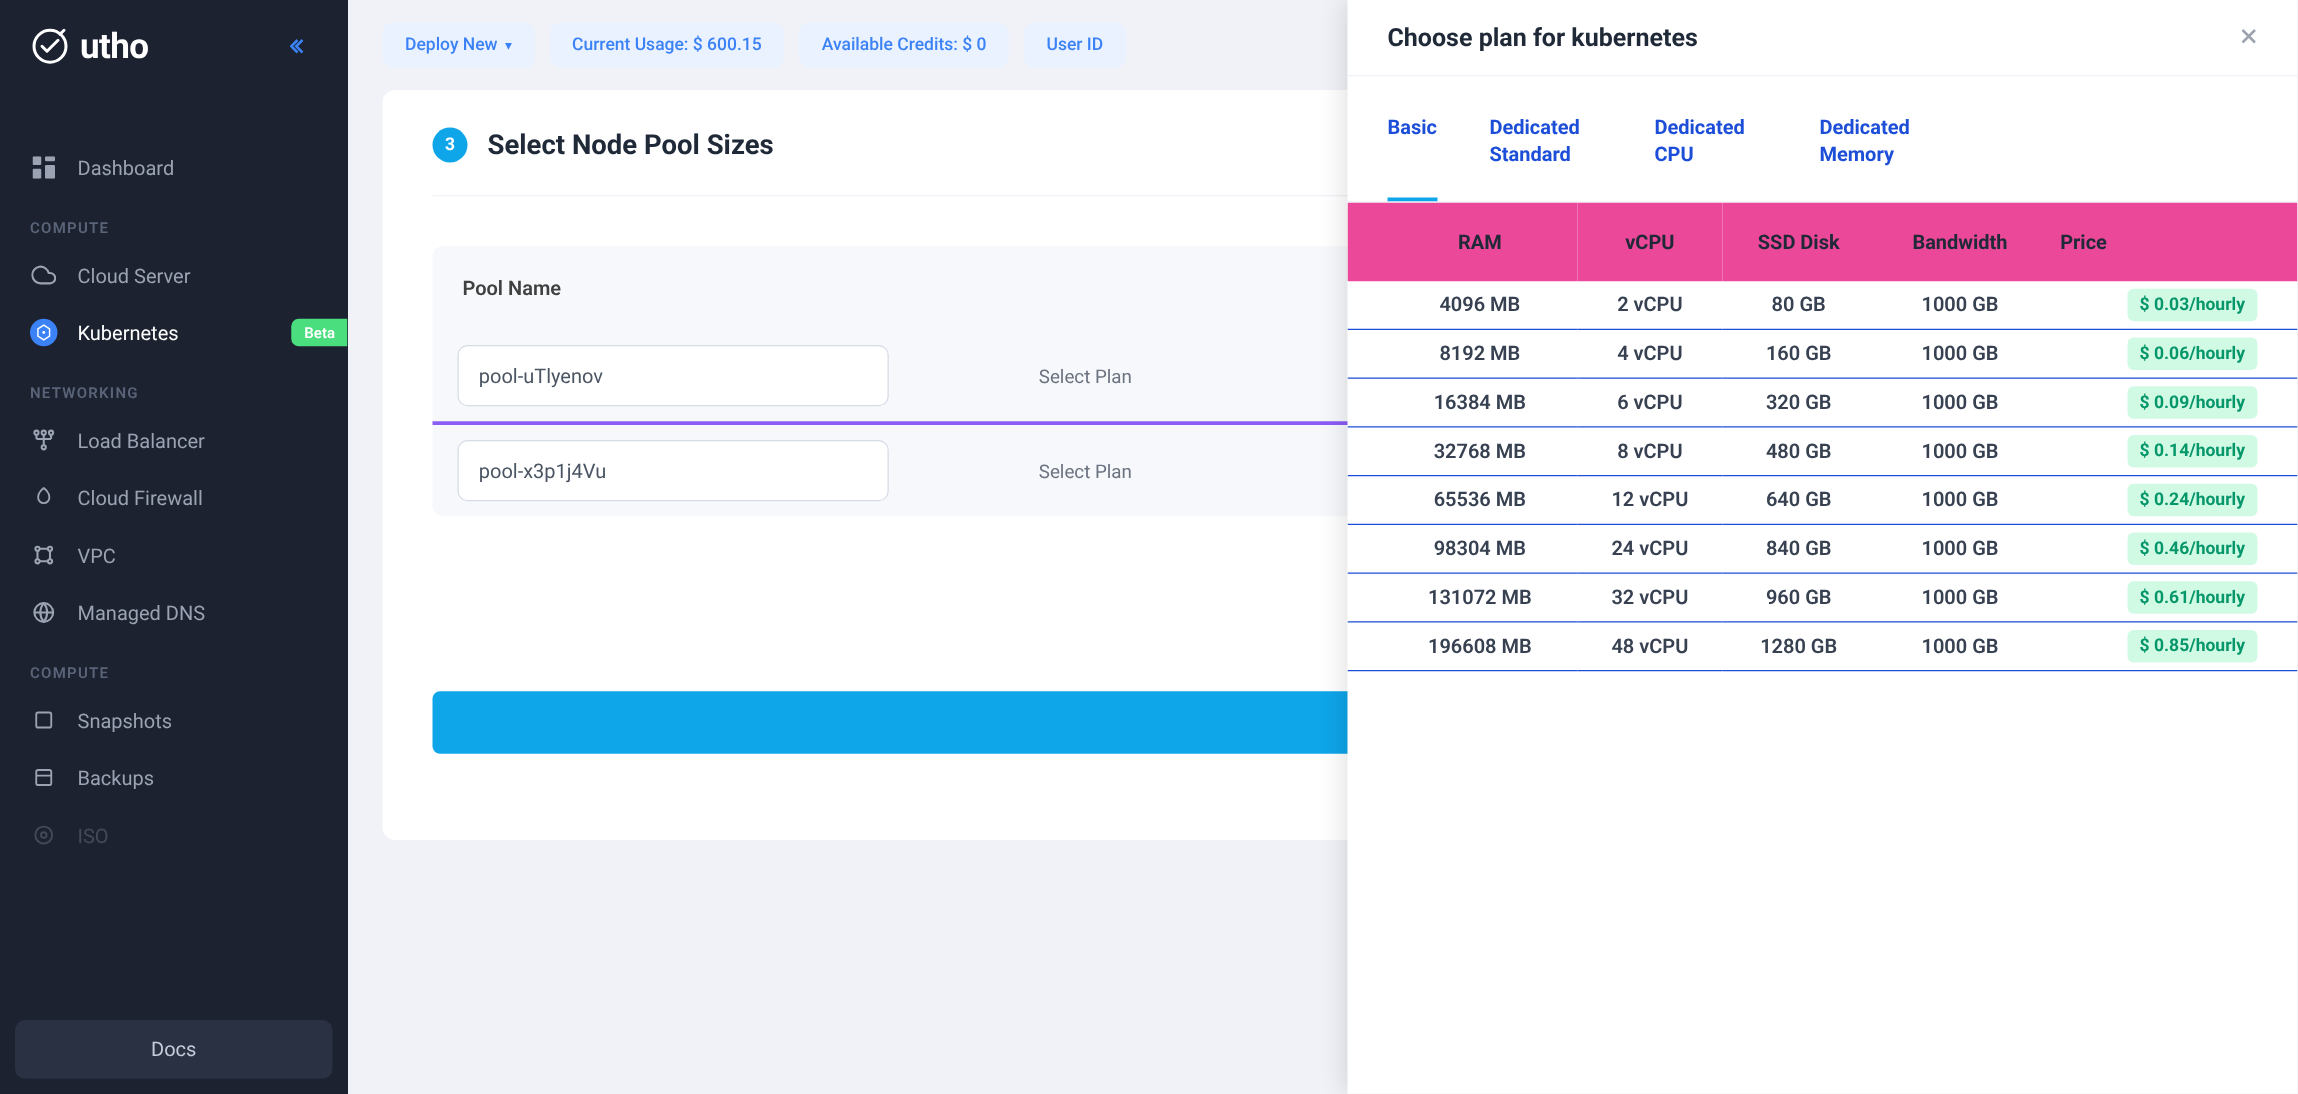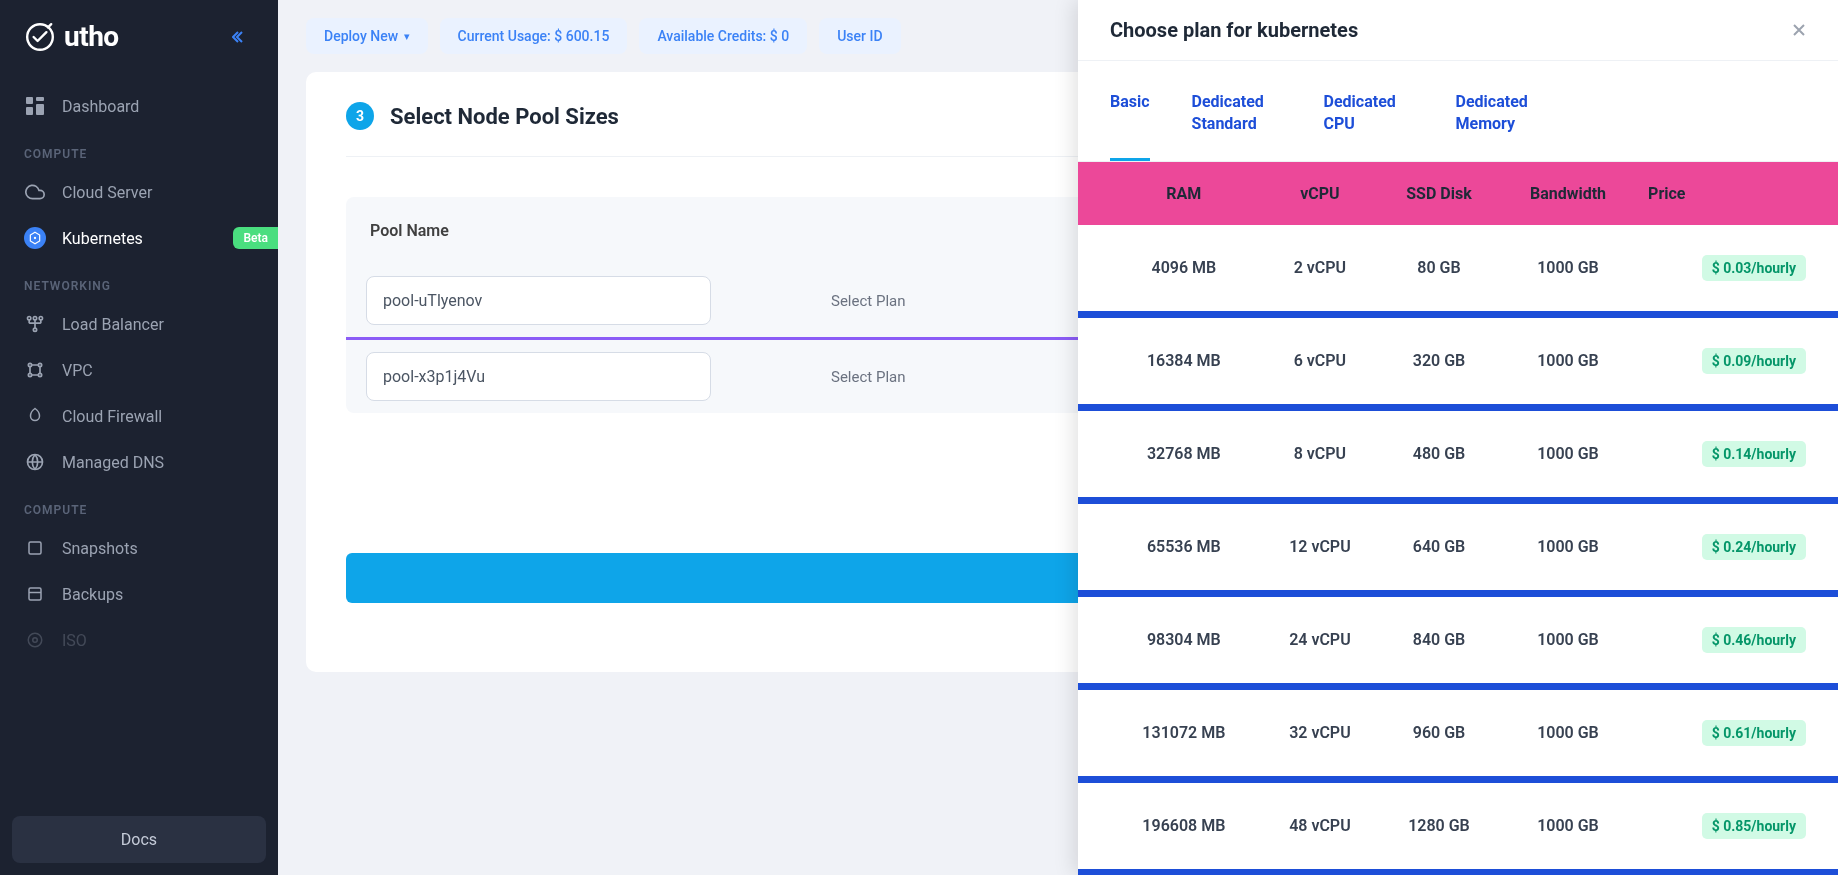--- a/index.html
+++ b/index.html
@@ -1,18 +1,18 @@
 <!DOCTYPE html>
 <html><head>
   <meta charset="utf-8">
   <style>
     * { margin: 0; padding: 0; box-sizing: border-box; font-family: -apple-system, BlinkMacSystemFont, 'Segoe UI', Roboto, sans-serif; }
     body { background: #f0f2f7; overflow: hidden; width: 1838px; height: 875px; position: relative; }
     
-    .sidebar { position: fixed; left: 0; top: 0; width: 278px; height: 100%; background: #1c2230; color: #fff; display: flex; flex-direction: column; z-index: 10; }
+    .sidebar { position: fixed; left: 0; top: 0; width: 278px; height: 100%; background: #1c2230; color: #fff; display: flex; flex-direction: column; z-index: 10; gap: 28px; }
     .sidebar-header { display: flex; align-items: center; padding: 20px 24px; gap: 12px; }
     .logo { display: flex; align-items: center; gap: 8px; flex: 1; }
     .logo svg { width: 32px; height: 32px; }
     .logo-text { font-size: 28px; font-weight: 700; color: #fff; letter-spacing: -0.5px; }
     .collapse-btn { width: 28px; height: 28px; display: flex; align-items: center; justify-content: center; color: #3b82f6; cursor: pointer; }
     
     .sidebar-nav { flex: 1; overflow-y: auto; padding-top: 10px; }
     .nav-item { display: flex; align-items: center; padding: 12px 24px; gap: 16px; color: #9ba3b2; cursor: pointer; font-size: 16px; position: relative; }
     .nav-item.active { color: #fff; }
     .nav-icon { width: 22px; height: 22px; display: flex; align-items: center; justify-content: center; flex-shrink: 0; }
@@ -49,21 +49,21 @@
     
     .tabs { display: flex; padding: 0 32px; border-bottom: 1px solid #eef1f5; }
     .tab { padding: 30px 0 22px; margin-right: 42px; font-size: 16px; font-weight: 700; color: #1d4ed8; cursor: pointer; border-bottom: 3px solid transparent; line-height: 1.4; }
     .tab.active { border-bottom-color: #0ea5e9; }
     
     .table-wrap { flex: 1; overflow-y: auto; }
     .plan-table { width: 100%; border-collapse: collapse; }
     .plan-table thead th { background: #ec4899; padding: 22px 12px; text-align: center; font-size: 16px; font-weight: 700; color: #1f2937; }
     .plan-table thead th:first-child { padding-left: 40px; }
     .plan-table thead th:last-child { padding-right: 32px; text-align: left; }
-    .plan-table tbody td { padding: 30px 12px; text-align: center; font-size: 16px; font-weight: 600; color: #374151; border-bottom: 7px solid #1d4ed8; }
+    .plan-table tbody td { padding: 6px 12px; text-align: center; font-size: 16px; font-weight: 600; color: #374151; border-bottom: 1px solid #1d4ed8; }
     .plan-table tbody td:first-child { padding-left: 40px; }
     .plan-table tbody td:last-child { padding-right: 32px; text-align: right; }
     .plan-table tbody tr { cursor: pointer; }
     .price-badge { display: inline-block; background: #d1fae5; color: #059669; font-weight: 700; padding: 5px 10px; border-radius: 5px; font-size: 14px; }
   </style>
 </head>
 <body>
 
 <div class="sidebar">
   <div class="sidebar-header">
@@ -128,38 +128,38 @@
             <path d="M5 7 v4 M12 7 v4 M19 7 v4 M5 11 h14 M12 11 v6"></path>
             <circle cx="12" cy="19" r="2"></circle>
           </svg>
         </span>
       <span>Load Balancer</span>
     </div>
 
 
     <div class="nav-item">
       <span class="nav-icon">
+          <svg width="18" height="18" viewBox="0 0 24 24" fill="none" stroke="currentColor" stroke-width="2">
+            <path d="M12 2 C12 2 6 6 6 12 a6 6 0 0 0 12 0 C18 6 12 2 12 2 Z"></path>
+          </svg>
+        </span>
+      <span>Cloud Firewall</span>
+    </div>
+
+    <div class="nav-item">
+      <span class="nav-icon">
           <svg width="20" height="20" viewBox="0 0 24 24" fill="none" stroke="currentColor" stroke-width="2">
             <circle cx="6" cy="6" r="2"></circle>
             <circle cx="18" cy="6" r="2"></circle>
             <circle cx="6" cy="18" r="2"></circle>
             <circle cx="18" cy="18" r="2"></circle>
             <path d="M8 6 h8 M6 8 v8 M18 8 v8 M8 18 h8"></path>
           </svg>
         </span>
       <span>VPC</span>
-    </div>
-
-    <div class="nav-item">
-      <span class="nav-icon">
-          <svg width="18" height="18" viewBox="0 0 24 24" fill="none" stroke="currentColor" stroke-width="2">
-            <path d="M12 2 C12 2 6 6 6 12 a6 6 0 0 0 12 0 C18 6 12 2 12 2 Z"></path>
-          </svg>
-        </span>
-      <span>Cloud Firewall</span>
     </div>
 
     <div class="nav-item">
       <span class="nav-icon">
           <svg width="20" height="20" viewBox="0 0 24 24" fill="none" stroke="currentColor" stroke-width="2">
             <circle cx="12" cy="12" r="9"></circle>
             <path d="M3 12 h18 M12 3 a14 14 0 0 1 0 18 M12 3 a14 14 0 0 0 0 18"></path>
           </svg>
         </span>
       <span>Managed DNS</span>
@@ -263,20 +263,27 @@
       </thead>
       <tbody id="plan-rows">
           <tr>
     <td>4096 MB</td>
     <td>2 vCPU</td>
     <td>80 GB</td>
     <td>1000 GB</td>
     <td><span class="price-badge">$ 0.03/hourly</span></td>
           </tr>
           <tr>
+    <td>8192 MB</td>
+    <td>4 vCPU</td>
+    <td>160 GB</td>
+    <td>1000 GB</td>
+    <td><span class="price-badge">$ 0.06/hourly</span></td>
+          </tr>
+          <tr>
     <td>16384 MB</td>
     <td>6 vCPU</td>
     <td>320 GB</td>
     <td>1000 GB</td>
     <td><span class="price-badge">$ 0.09/hourly</span></td>
           </tr>
           <tr>
     <td>32768 MB</td>
     <td>8 vCPU</td>
     <td>480 GB</td>

